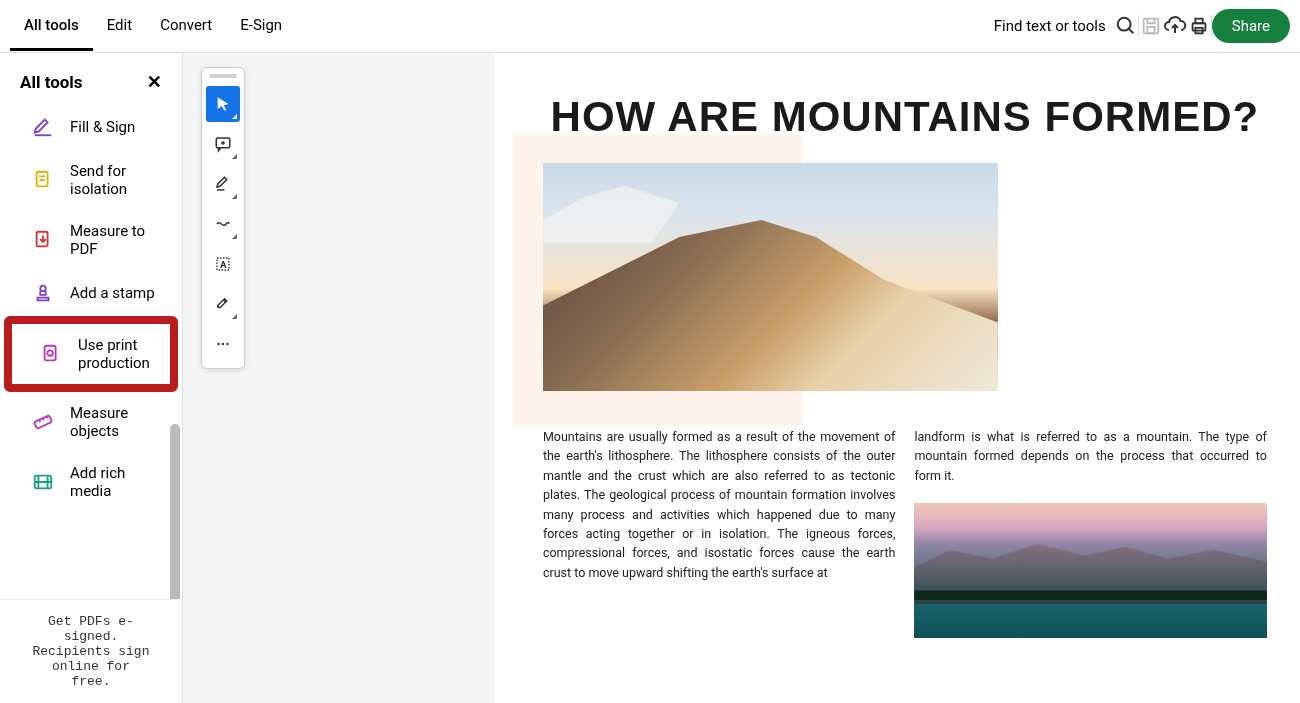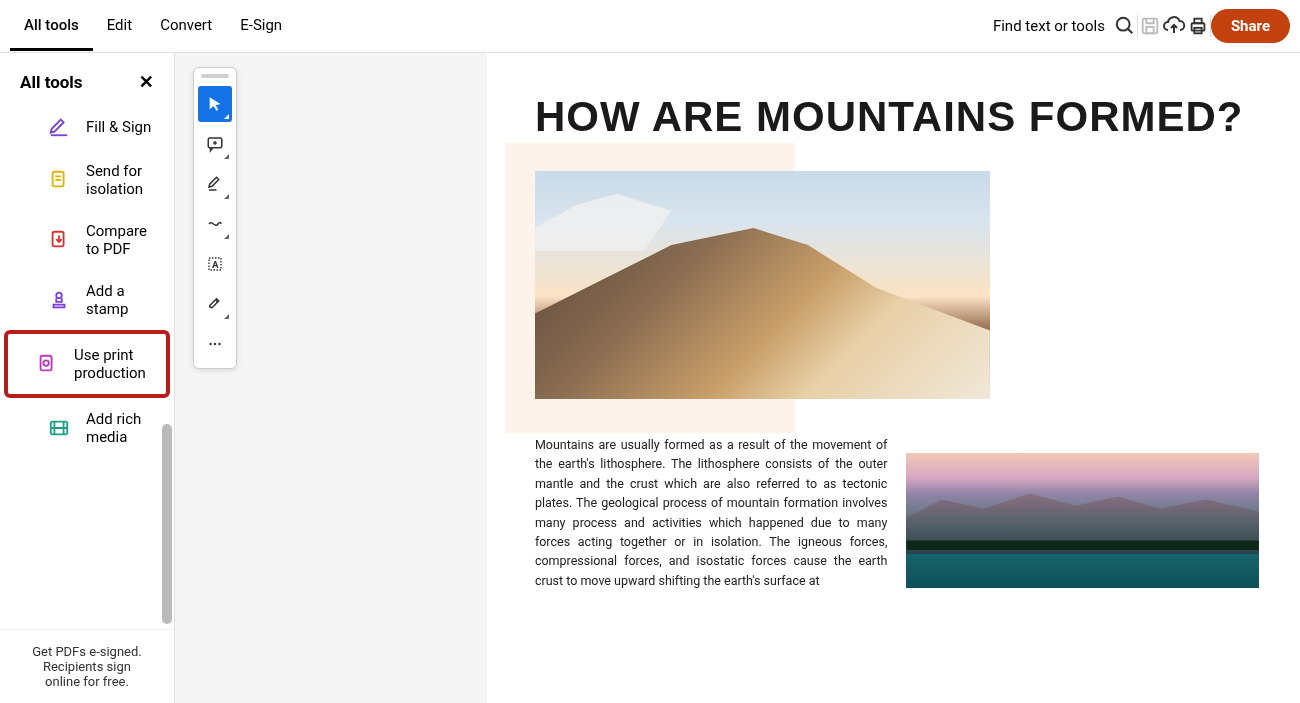--- a/index.html
+++ b/index.html
@@ -7,44 +7,44 @@
 
 .top-bar { height: 53px; display: flex; align-items: center; justify-content: space-between; padding: 0 10px; border-bottom: 1px solid #e0e0e0; }
 .top-left { display: flex; gap: 0; }
 .top-tab { padding: 14px 14px; font-size: 15px; cursor: pointer; }
 .top-tab.active { border-bottom: 3px solid #000; font-weight: 500; }
 .top-right { display: flex; align-items: center; }
 .find-text { font-size: 15px; display: flex; align-items: center; gap: 8px; }
 .icon-btn { width: 24px; height: 24px; display: flex; align-items: center; justify-content: center; color: #6e6e6e; }
 .icon-btn.disabled { color: #c0c0c0; }
 .divider { width: 1px; height: 22px; background: #ddd; }
-.share-btn { background: #c2410c; color: #fff; padding: 8px 20px; border-radius: 20px; font-size: 15px; font-weight: 700; border: none; }
+.share-btn { background: #15803d; color: #fff; padding: 8px 20px; border-radius: 20px; font-size: 15px; font-weight: 400; border: none; }
 
 .main { display: flex; height: 650px; }
 .sidebar { width: 320px; border-right: 1px solid #e0e0e0; position: relative; display: flex; flex-direction: column; }
 .sidebar-header { display: flex; justify-content: space-between; align-items: center; padding: 18px 20px 12px 20px; }
 .sidebar-title { font-size: 17px; font-weight: 700; }
 .close-x { font-size: 18px; font-weight: 700; cursor: pointer; }
 .tools-list { flex: 1; overflow-y: auto; padding-bottom: 10px; position: relative; }
-.tool-item { display: flex; align-items: center; gap: 16px; padding: 12px 20px 12px 32px; font-size: 15px; cursor: pointer; margin-left: 16px; }
-.tool-item.highlighted { border: 4px solid #b91c1c; border-radius: 6px; margin: 0 4px; padding-left: 28px; }
+.tool-item { display: flex; align-items: center; gap: 16px; padding: 12px 20px 12px 32px; font-size: 15px; cursor: pointer; }
+.tool-item.highlighted { border: 8px solid #b91c1c; border-radius: 6px; margin: 0 4px; padding-left: 28px; }
 .tool-icon { width: 22px; height: 22px; display: flex; align-items: center; justify-content: center; flex-shrink: 0; }
-.sidebar-footer { padding: 14px 30px; font-size: 13px; text-align: center; color: #333; border-top: 1px solid #eee; }
+.sidebar-footer { padding: 14px 30px; font-size: 13px; text-align: center; color: #333; border-top: 1px solid #eee; font-family: Liberation Mono, monospace; }
 .sidebar-scroll { position: absolute; right: 2px; top: 320px; width: 10px; height: 200px; background: #bababa; border-radius: 5px; }
 
 .content { flex: 1; background: #f5f5f5; display: flex; position: relative; }
 .toolbar { position: absolute; left: 18px; top: 14px; width: 44px; background: #fff; border: 1px solid #ccc; border-radius: 6px; display: flex; flex-direction: column; align-items: center; padding: 6px 0; gap: 4px; box-shadow: 0 2px 6px rgba(0,0,0,0.1); }
 .toolbar-handle { width: 28px; height: 4px; background: #d0d0d0; border-radius: 2px; margin-bottom: 4px; }
 .tb-item { width: 34px; height: 36px; display: flex; align-items: center; justify-content: center; border-radius: 3px; font-size: 18px; position: relative; }
 .tb-item.active { background: #1473e6; color: #fff; }
 .tb-corner::after { content: ""; position: absolute; bottom: 3px; right: 3px; width: 0; height: 0; border-left: 5px solid transparent; border-bottom: 5px solid #666; }
 .tb-item.active.tb-corner::after { border-bottom-color: #fff; }
 
 .page { background: #fff; width: 820px; margin-left: 312px; height: 100%; padding: 40px 48px; overflow: hidden; position: relative; }
-.page-title { font-family: Impact, "Arial Black", sans-serif; font-size: 42px; letter-spacing: 1px; font-weight: 900; color: #1a1a1a; margin-bottom: 30px; }
+.page-title { font-family: Impact, "Arial Black", sans-serif; font-size: 42px; letter-spacing: 1px; font-weight: 900; color: #1a1a1a; margin-bottom: 22px; text-align: center; }
 .hero-wrap { position: relative; margin-bottom: 36px; }
 .hero-bg { position: absolute; left: -30px; top: -28px; width: 290px; height: 290px; background: #fdf3ea; z-index: 0; }
 .hero-img { position: relative; z-index: 1; width: 455px; height: 228px; margin-left: 0px; background: linear-gradient(180deg, #c9dae8 0%, #d8e4ee 22%, #fbe3c4 55%, #a0785a 68%, #6b533f 82%, #e8e4da 100%); overflow: hidden; }
 .mountain-shape { position: absolute; bottom: 0; left: 0; width: 100%; height: 75%; background: linear-gradient(135deg, #5a4638 0%, #8a6d52 30%, #c9a06a 55%, #e8d0a8 70%, #f0e8d8 100%); clip-path: polygon(0 50%, 15% 30%, 30% 10%, 48% 0, 60% 10%, 75% 35%, 100% 60%, 100% 100%, 0 100%); }
 .snow { position: absolute; top: 10%; left: 0; width: 30%; height: 25%; background: #f0f0f0; clip-path: polygon(0 60%, 30% 20%, 60% 0, 100% 30%, 80% 100%, 0 100%); opacity: 0.85; }
 .article-cols { display: flex; gap: 19px; font-size: 12.5px; line-height: 1.55; text-align: justify; color: #222; }
 .col { flex: 1; }
 .col2-img { margin-top: 18px; width: 100%; height: 135px; background: linear-gradient(180deg, #f2c8b8 0%, #d8a8c0 18%, #9285a8 30%, #6a7888 45%, #445560 55%, #1a6870 70%, #0d5058 100%); position: relative; overflow: hidden; }
 .lake-mtn { position: absolute; top: 30%; width: 100%; height: 45%; background: linear-gradient(180deg, #887080 0%, #556068 50%, #2a4048 100%); clip-path: polygon(0 40%, 10% 10%, 22% 25%, 35% 0, 48% 20%, 60% 5%, 72% 25%, 85% 10%, 100% 30%, 100% 100%, 0 100%); }
 .lake-trees { position: absolute; bottom: 28%; width: 100%; height: 12%; background: #0d2818; clip-path: polygon(0 100%, 0 40%, 100% 40%, 100% 100%); }
@@ -122,39 +122,48 @@
           </span>
         <span>Send for isolation</span>
       </div>
       <div class="tool-item">
         <span class="tool-icon">
             <svg width="22" height="22" viewBox="0 0 24 24" fill="none" stroke="#d83030" stroke-width="2">
               <rect x="5" y="3" width="12" height="16" rx="2"></rect>
               <path d="M9 11l3 3 3-3M12 7v7"></path>
             </svg>
           </span>
-        <span>Compare to PDF</span>
+        <span>Measure to PDF</span>
       </div>
       <div class="tool-item">
         <span class="tool-icon">
             <svg width="22" height="22" viewBox="0 0 24 24" fill="none" stroke="#7a3fd0" stroke-width="2">
               <circle cx="12" cy="7" r="3"></circle>
               <path d="M9 10v4h6v-4M6 17h12v3H6z"></path>
             </svg>
           </span>
         <span>Add a stamp</span>
       </div>
       <div class="tool-item highlighted">
         <span class="tool-icon">
             <svg width="22" height="22" viewBox="0 0 24 24" fill="none" stroke="#b838b8" stroke-width="2">
               <rect x="5" y="3" width="12" height="16" rx="2"></rect>
               <circle cx="11" cy="11" r="3"></circle>
             </svg>
           </span>
         <span>Use print production</span>
+      </div>
+      <div class="tool-item">
+        <span class="tool-icon">
+            <svg width="22" height="22" viewBox="0 0 24 24" fill="none" stroke="#b838b8" stroke-width="2">
+              <rect x="3" y="8" width="18" height="8" rx="2" transform="rotate(-25 12 12)"></rect>
+              <path d="M8 10l1 2M12 8l1 2M16 6l1 2"></path>
+            </svg>
+          </span>
+        <span>Measure objects</span>
       </div>
       <div class="tool-item">
         <span class="tool-icon">
             <svg width="22" height="22" viewBox="0 0 24 24" fill="none" stroke="#1aa088" stroke-width="2">
               <rect x="3" y="5" width="18" height="14" rx="2"></rect>
               <path d="M7 5v14M17 5v14M3 12h18"></path>
             </svg>
           </span>
         <span>Add rich media</span>
       </div>
@@ -216,20 +225,21 @@
       <div class="hero-wrap">
         <div class="hero-bg"></div>
         <div class="hero-img">
           <div class="mountain-shape"></div>
           <div class="snow"></div>
         </div>
       </div>
       <div class="article-cols">
         <div class="col">Mountains are usually formed as a result of the movement of the earth's lithosphere. The lithosphere consists of the outer mantle and the crust which are also referred to as tectonic plates. The geological process of mountain formation involves many process and activities which happened due to many forces acting together or in isolation. The igneous forces, compressional forces, and isostatic forces cause the earth crust to move upward shifting the earth's surface at</div>
         <div class="col">
+          <div>landform is what is referred to as a mountain. The type of mountain formed depends on the process that occurred to form it.</div>
           <div class="col2-img">
             <div class="lake-mtn"></div>
             <div class="lake-trees"></div>
           </div>
         </div>
       </div>
     </div>
   </div>
 </div>
 

